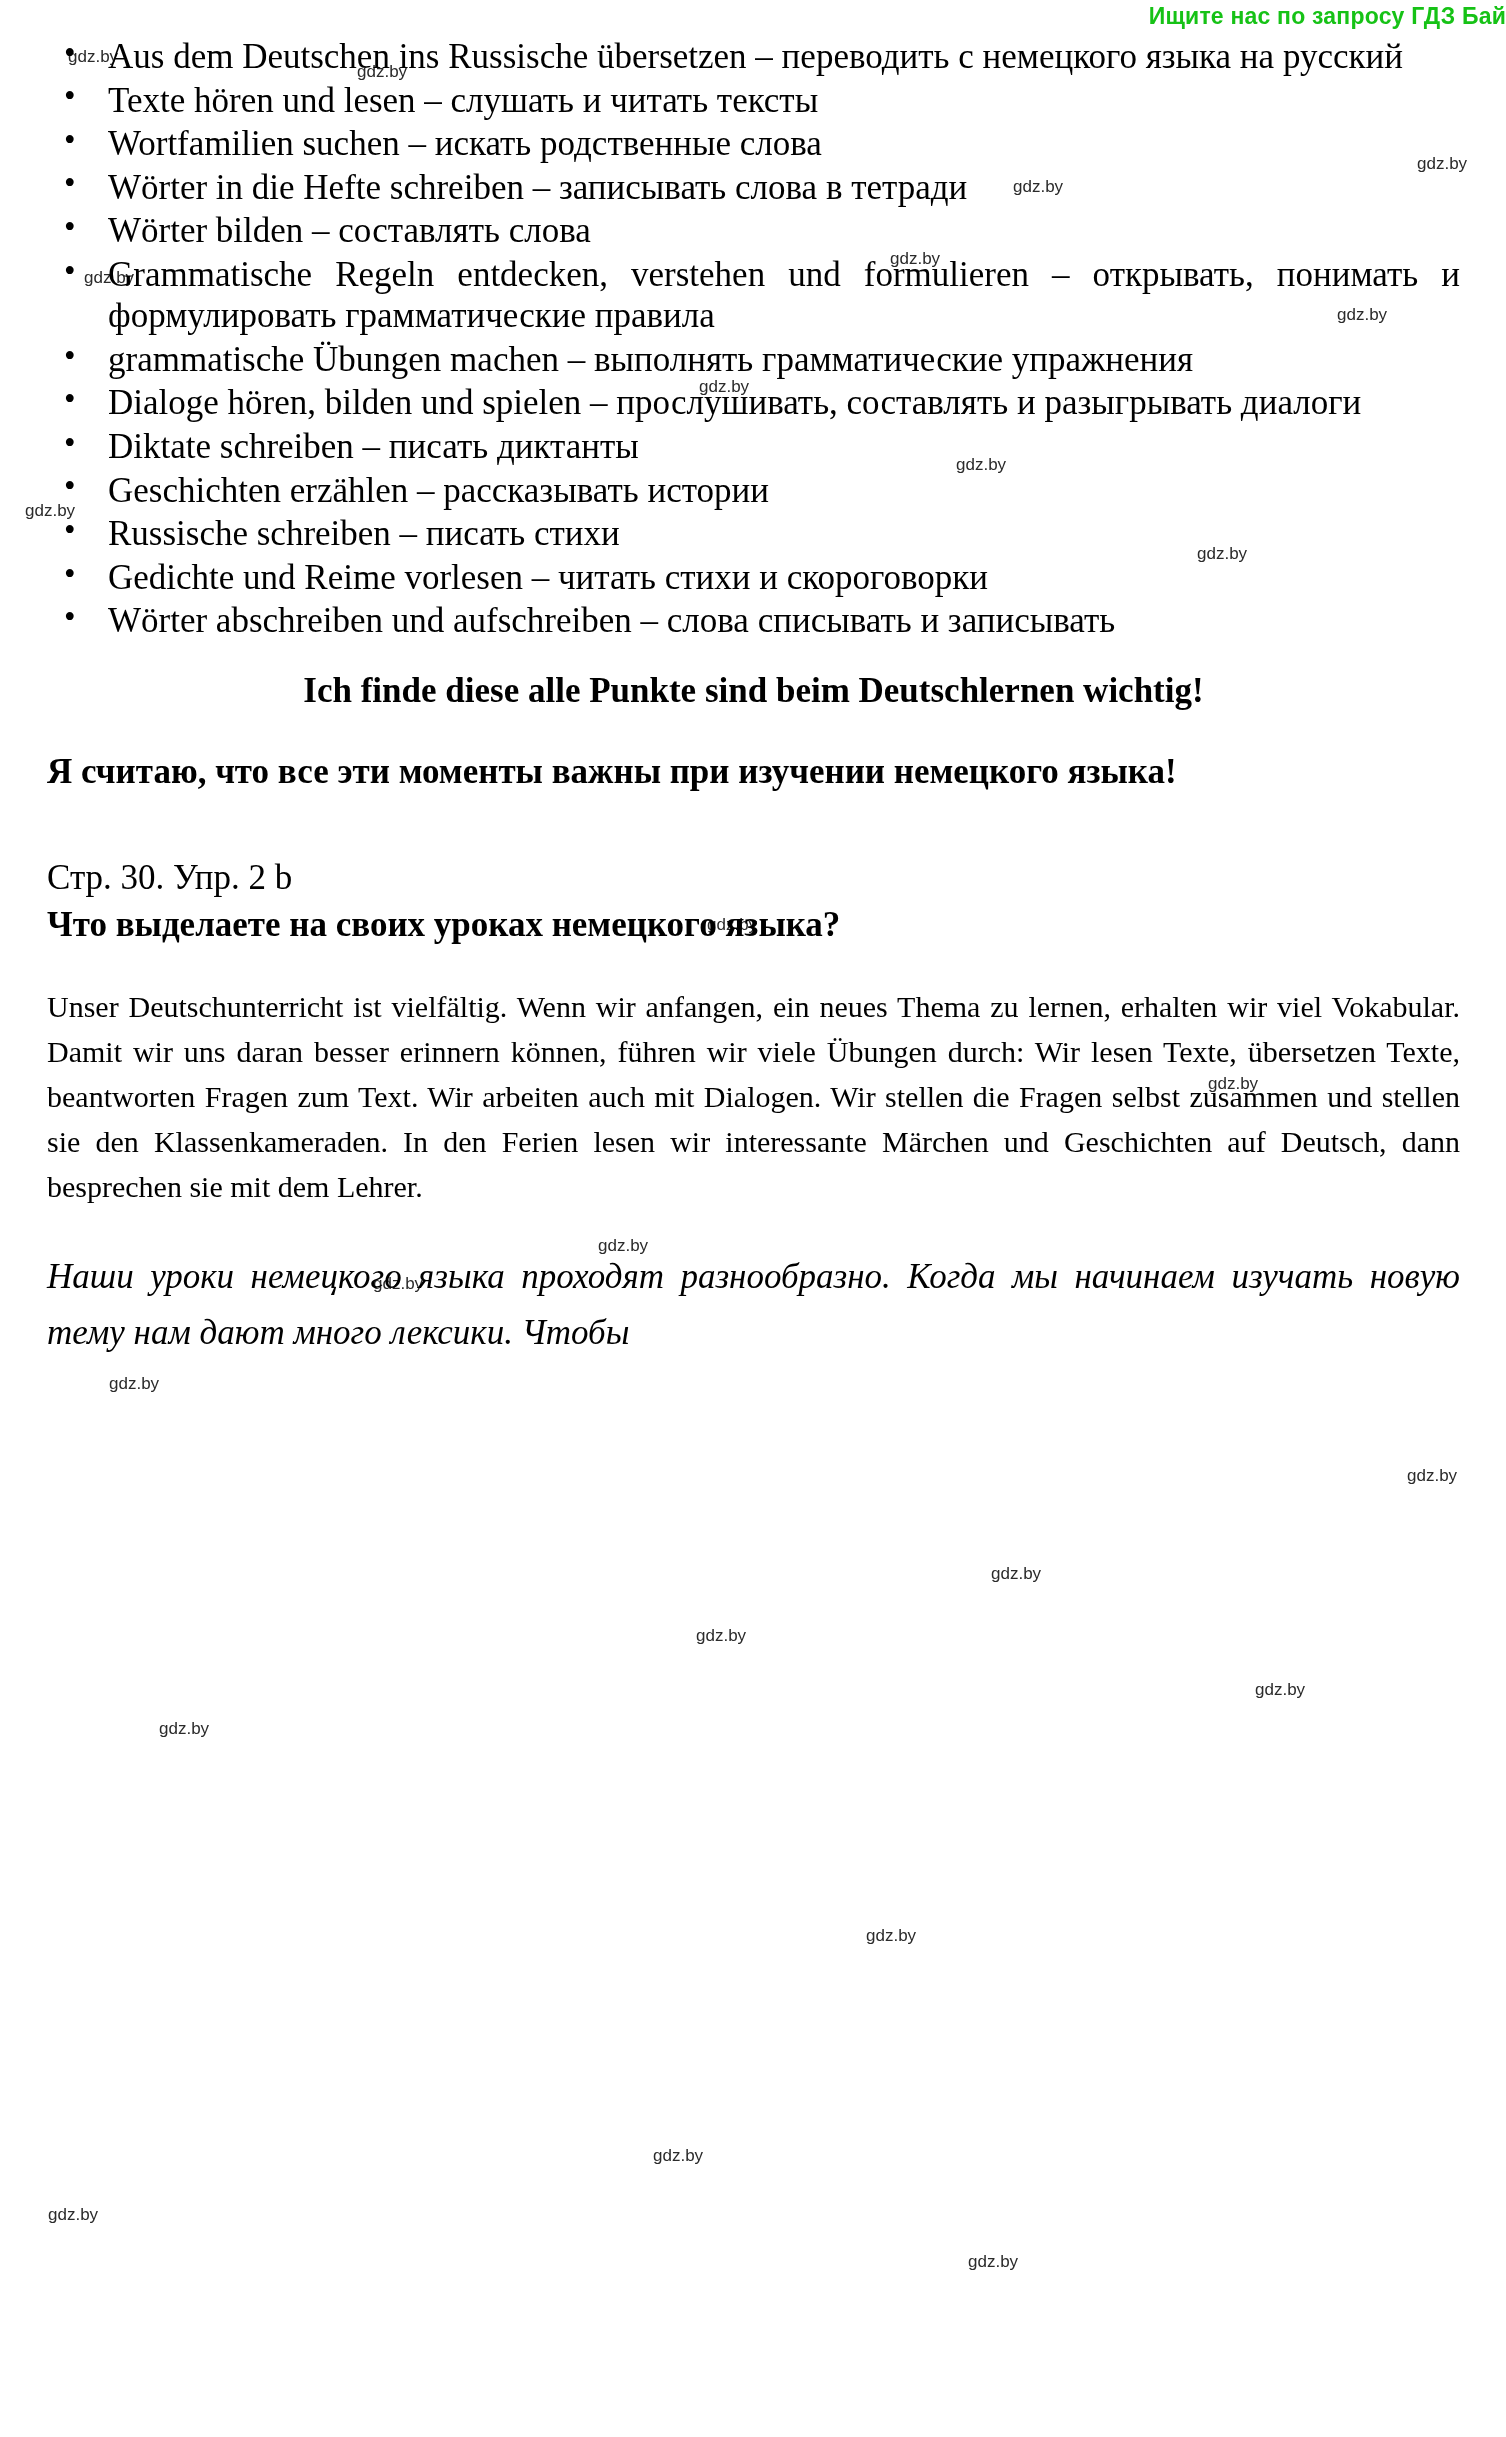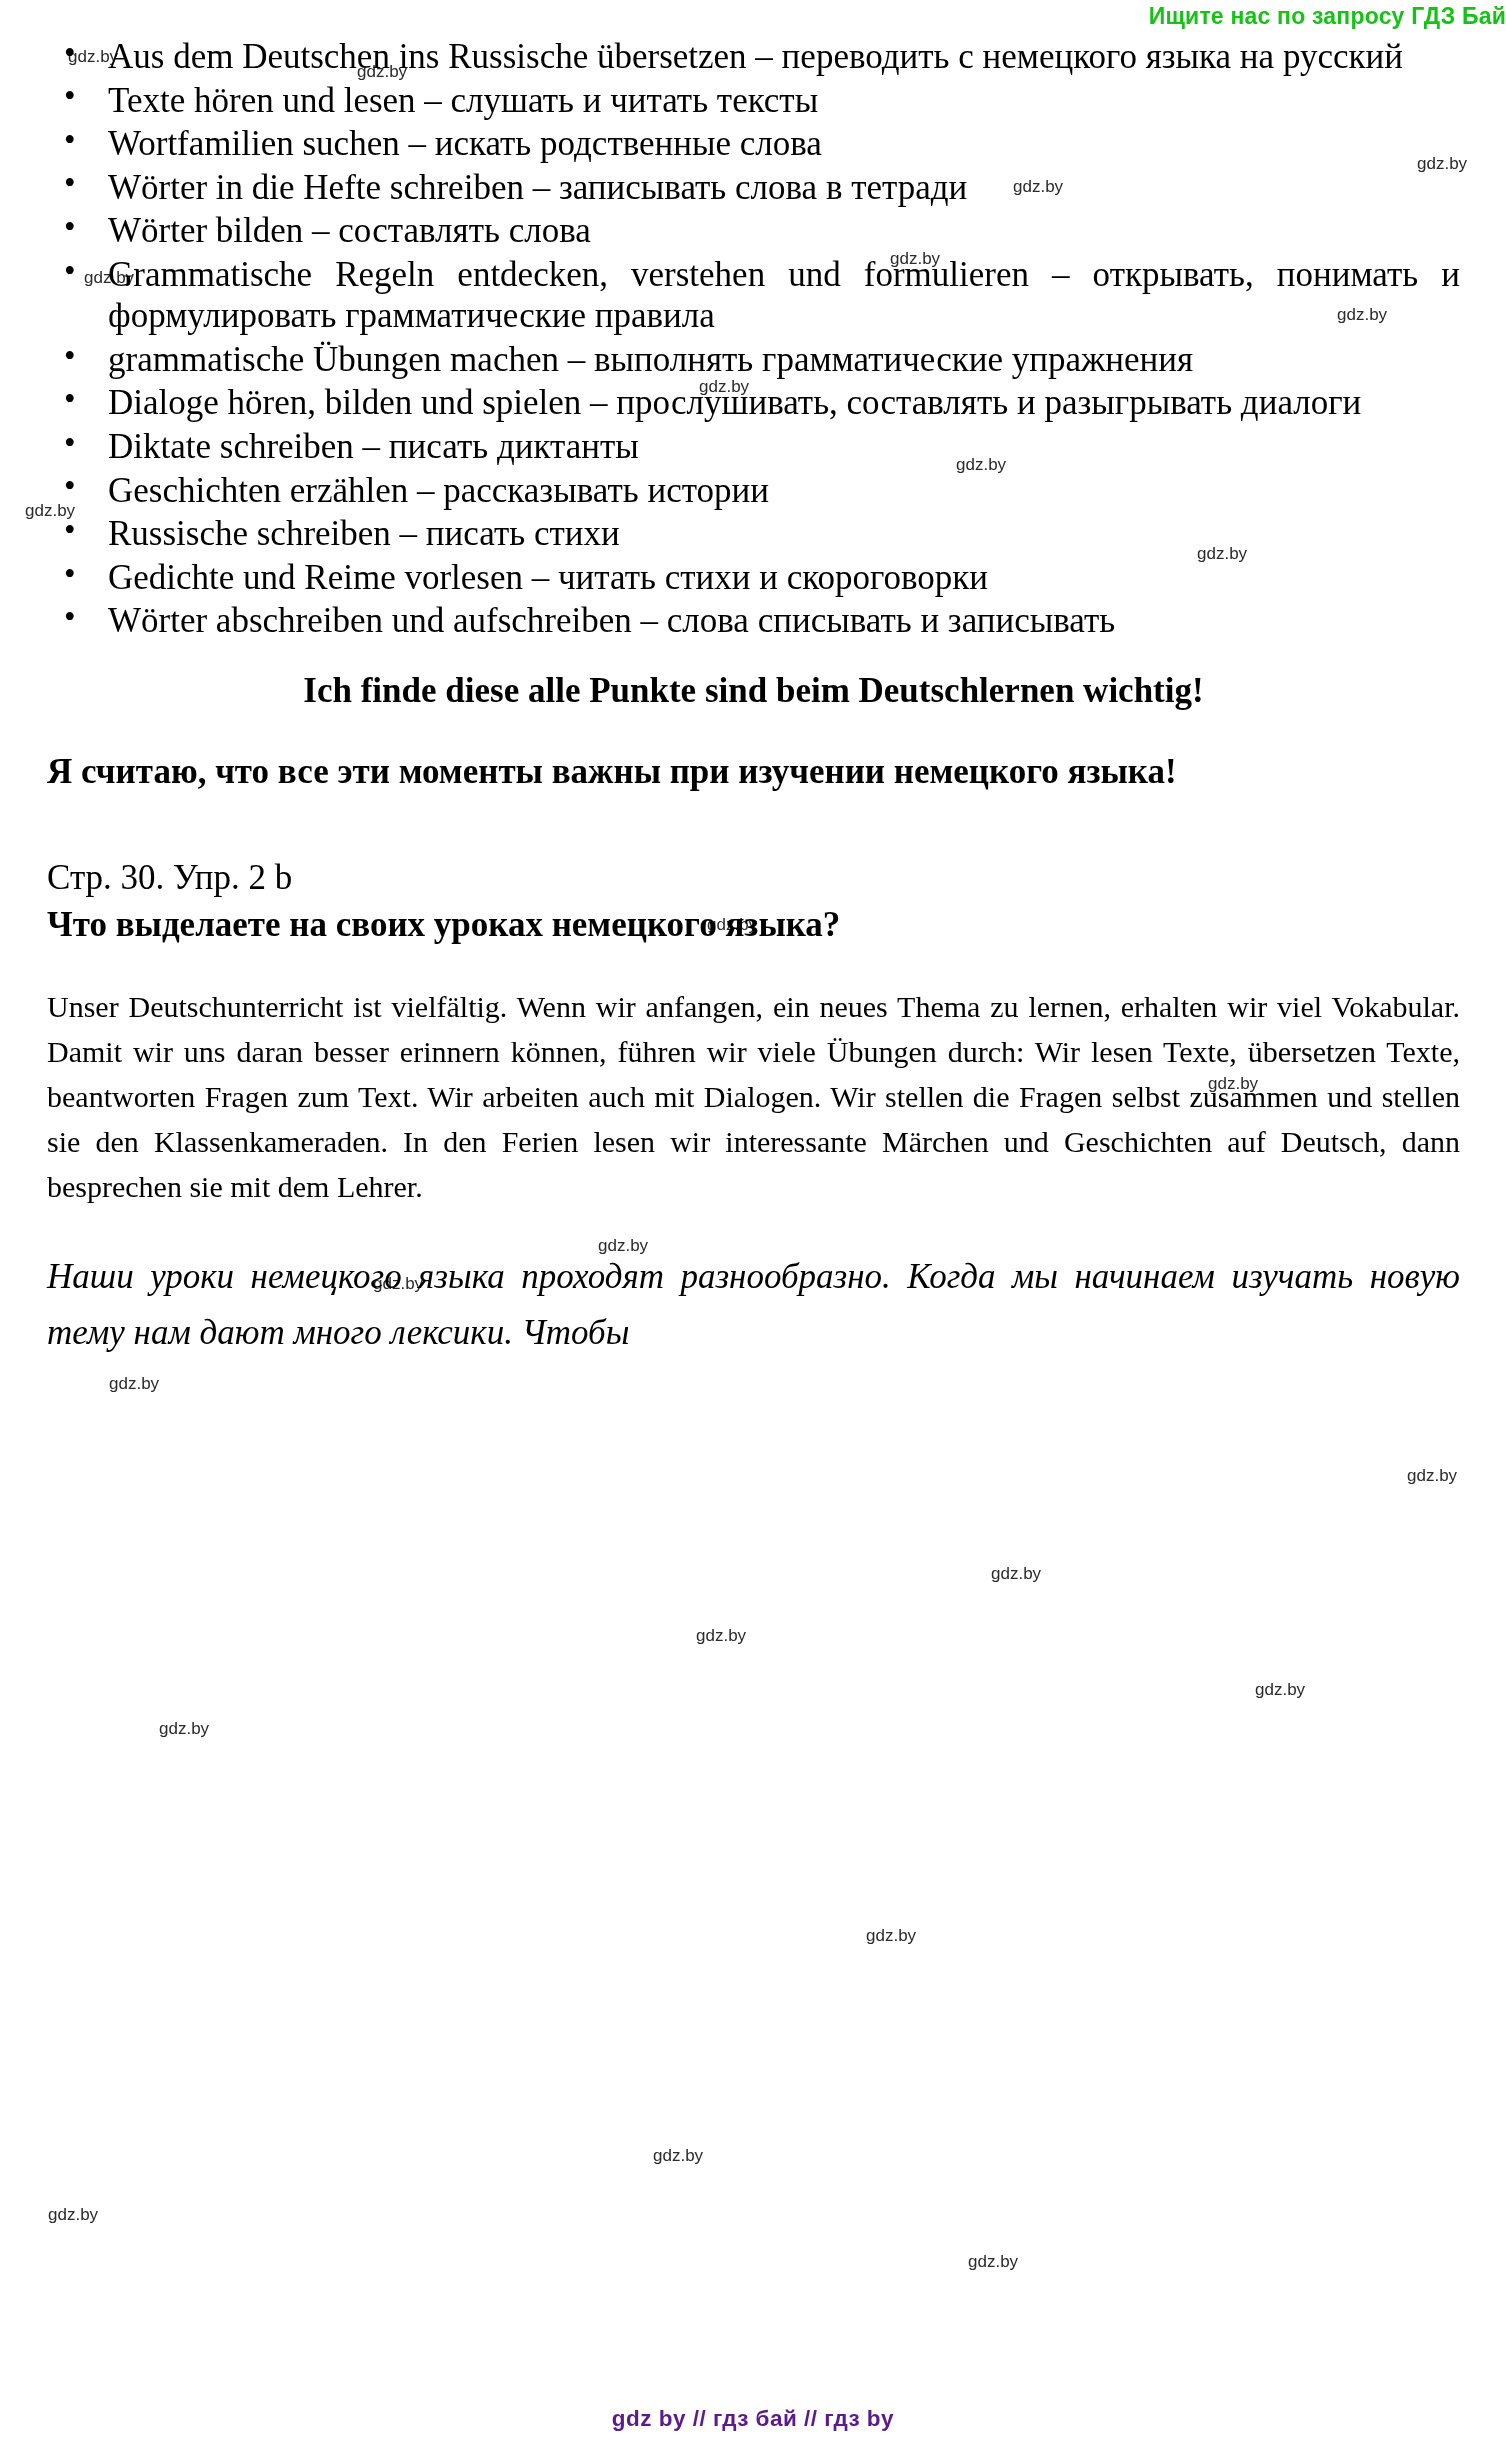--- a/index.html
+++ b/index.html
@@ -236,16 +236,15 @@
     <p class="exercise-head">Стр. 30. Упр. 2 b</p>
 
     <p class="exercise-question">Что выделаете на своих уроках немецкого языка?</p>
 
     <p class="body-para">Unser Deutschunterricht ist vielfältig. Wenn wir anfangen, ein neues Thema zu lernen, erhalten wir viel Vokabular. Damit wir uns daran besser erinnern können, führen wir viele Übungen durch: Wir lesen Texte, übersetzen Texte, beantworten Fragen zum Text. Wir arbeiten auch mit Dialogen. Wir stellen die Fragen selbst zusammen und stellen sie den Klassenkameraden. In den Ferien lesen wir interessante Märchen und Geschichten auf Deutsch, dann besprechen sie mit dem Lehrer.</p>
 
     <p class="translation-para">Наши уроки немецкого языка проходят разнообразно. Когда мы начинаем изучать новую тему нам дают много лексики. Чтобы</p>
 
   </div>
 
-  <div class="footer-strip" style="color: rgb(91, 27, 140);">gdz by // гдз бай // гдз by</div>
 
 </div>
 
 
 </body></html>

